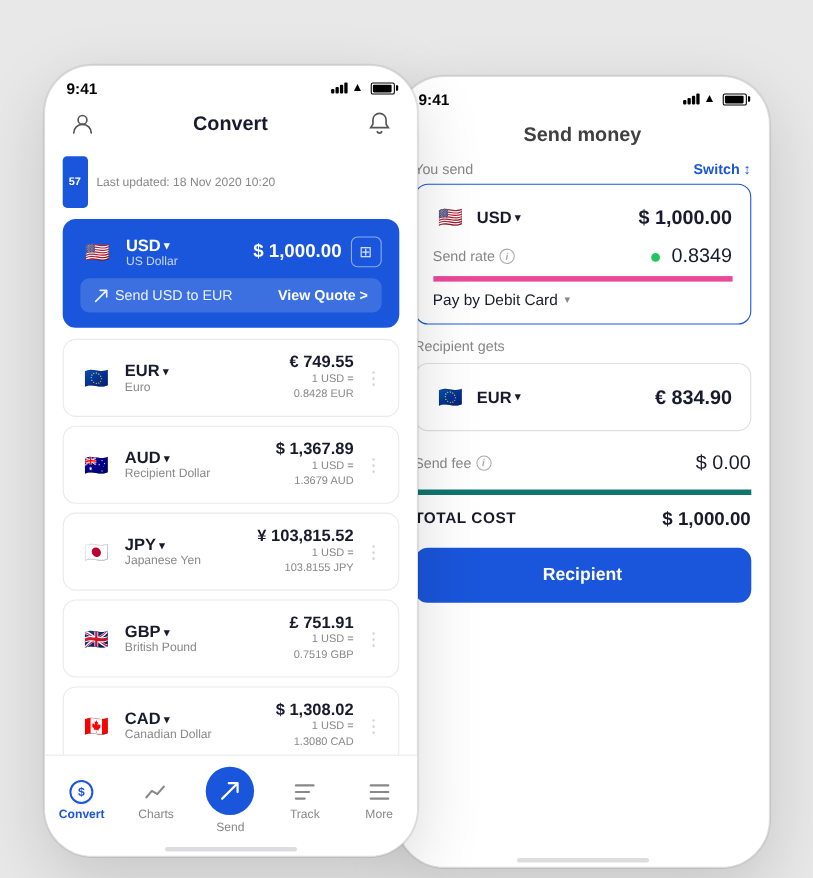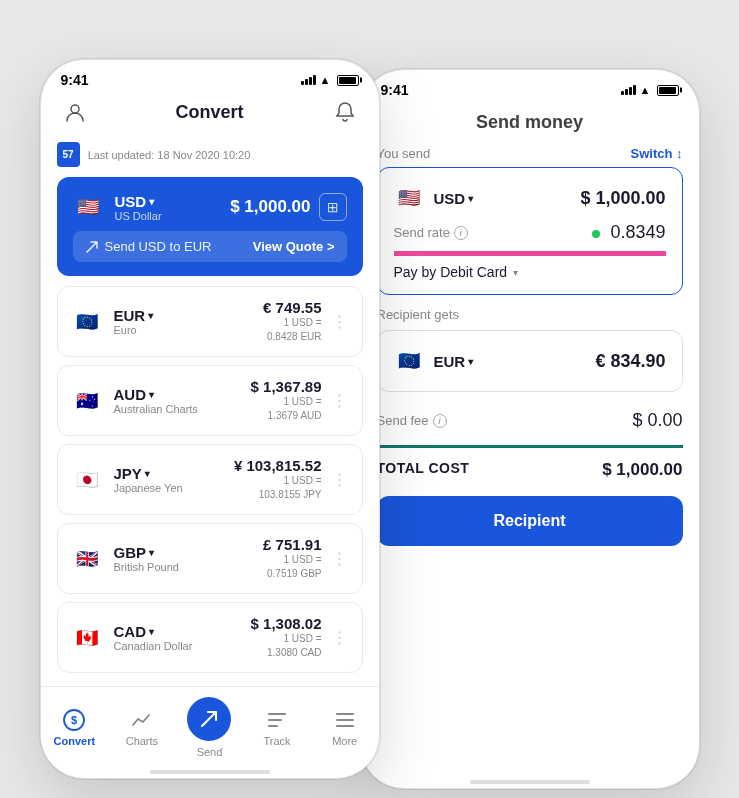--- a/index.html
+++ b/index.html
@@ -100,21 +100,21 @@
       gap: 8px;
       padding: 6px 0 10px;
       font-size: 11px;
       color: #888;
     }
     .update-badge {
       background: #1a56db;
       color: #fff;
       font-size: 10px;
       font-weight: 700;
-      padding: 7px 6px;
+      padding: 18px 6px;
       border-radius: 4px;
     }
 
     
     .currency-card-main {
       background: #1a56db;
       border-radius: 12px;
       padding: 14px 16px;
       margin-bottom: 10px;
     }
@@ -251,21 +251,21 @@
     .recipient-section { margin-top: 2px; }
     .fee-row {
       display: flex;
       justify-content: space-between;
       padding: 10px 0;
     }
     .total-row {
       display: flex;
       justify-content: space-between;
       padding: 12px 0;
-      border-top: 3px solid #0f766e;
+      border-top: 5px solid #0f766e;
       margin-top: 4px;
     }
     .total-label { font-size: 14px; font-weight: 700; color: #1a1a2e; letter-spacing: 0.5px; }
     .total-amount { font-size: 17px; font-weight: 700; color: #1a1a2e; }
     .continue-btn {
       background: #1a56db;
       color: #fff;
       border: none;
       border-radius: 12px;
       width: 100%;
@@ -380,21 +380,21 @@
 
       <div class="currency-list-card">
         <div class="currency-list-row">
           <div class="currency-left">
             <div class="currency-flag">🇦🇺</div>
             <div>
               <div class="currency-code currency-code-dark">
                 <span>AUD</span> 
                   <span style="font-size:10px">▾</span>
               </div>
-              <div class="currency-name currency-name-dark">Australian Charts</div>
+              <div class="currency-name currency-name-dark">Recipient Dollar</div>
             </div>
           </div>
           <div class="currency-list-right">
             <div>
               <div class="currency-list-amount">$ 1,367.89</div>
               <div class="currency-list-rate">1 USD =<br>1.3679 AUD</div>
             </div>
             <span class="dots-icon">⋮</span>
           </div>
         </div>

